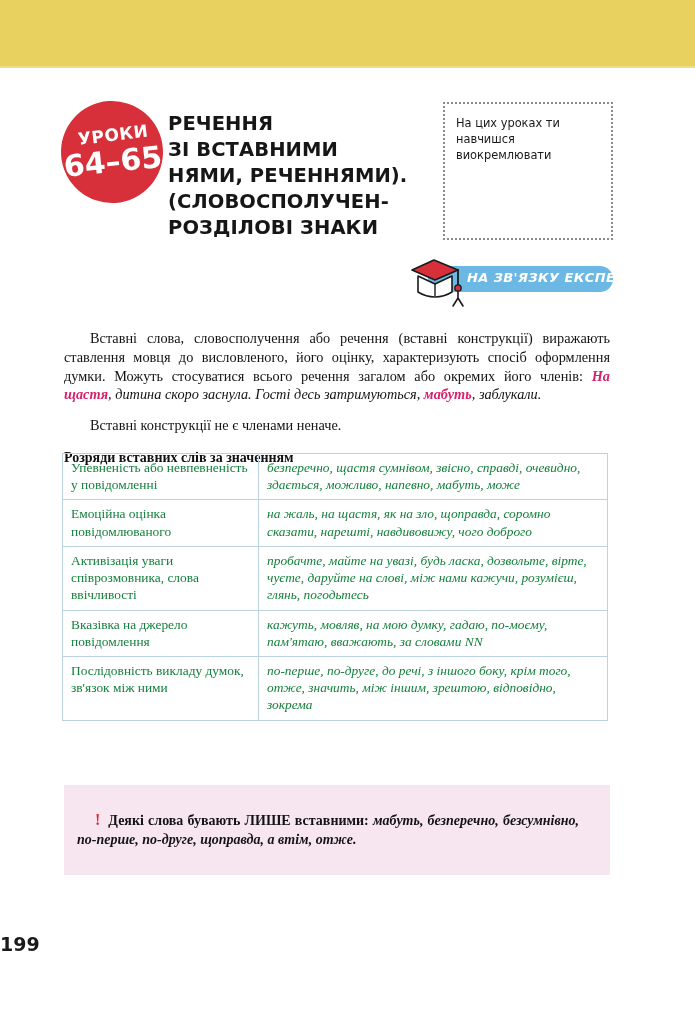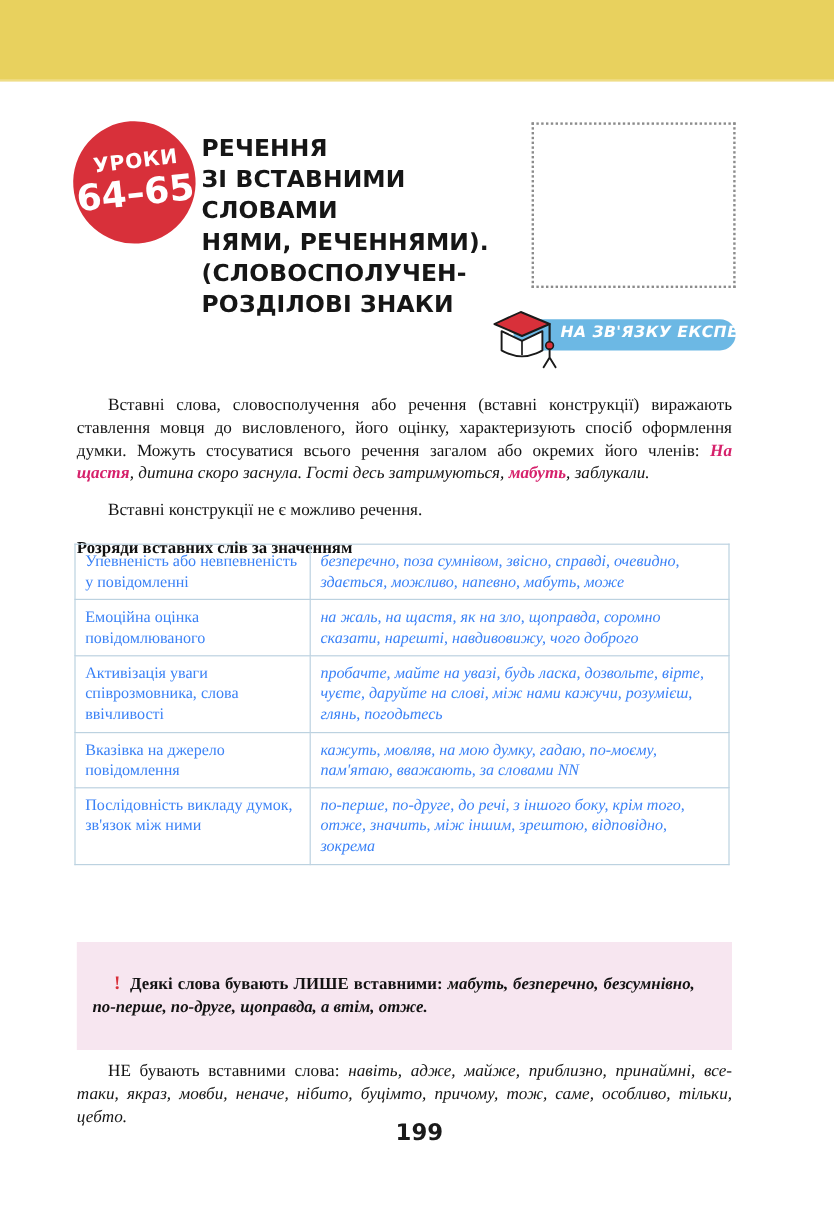--- a/index.html
+++ b/index.html
@@ -181,21 +181,21 @@
     width: 546px;
     border-collapse: collapse;
     table-layout: fixed;
   }
   table.cats td {
     border: 1px solid #bcd2e0;
     padding: 5px 7px 6px 8px;
     vertical-align: top;
     font-size: 13.4px;
     line-height: 1.285;
-    color: #3b82f6;
+    color: #15803d;
   }
   table.cats td.c1 { width: 180px; }
   table.cats td.c2 { font-style: italic; }
 
   
   .note-box {
     position: absolute;
     left: 64px; top: 717px;
     width: 546px;
     background: #f7e6f0;
@@ -227,78 +227,77 @@
     line-height: 1.315;
     text-align: justify;
     color: #131313;
   }
 
   
   .page-number {
     position: absolute;
     left: 0; top: 865px;
     width: 611px;
-    text-align: center;
+    text-align: left;
     font-family: "DejaVu Sans", sans-serif;
     font-size: 19px;
     font-weight: bold;
     color: #1a1a1a;
-    margin-left: 44px;
   }
 </style>
 </head>
 <body>
 
 <div class="top-band"></div>
 <div class="top-band-edge"></div>
 
 <div class="page">
 
   <div class="lesson-badge">
     <div class="bw">УРОКИ</div>
     <div class="bn">64–65</div>
   </div>
 
   <h1 class="lesson-title">
     <span>РЕЧЕННЯ</span>
     <span>ЗІ ВСТАВНИМИ</span>
-    <span>СЛОВАМИ</span>
     <span>НЯМИ, РЕЧЕННЯМИ).</span>
     <span>(СЛОВОСПОЛУЧЕН-</span>
     <span>РОЗДІЛОВІ ЗНАКИ</span>
   </h1>
 
   <div class="goals-box">
     <div class="goals-inner">
+      <p class="goals-intro">На цих уроках ти навчишся виокремлювати</p>
     </div>
   </div>
 
   <div class="expert-banner">
     <span class="expert-text">НА ЗВ'ЯЗКУ ЕКСПЕРТ</span>
   </div>
   <svg class="cap-icon" viewBox="0 0 58 54">
     <path d="M4 16 L26 6 L50 16 L27 26 Z" fill="#d8303a" stroke="#1a1a1a" stroke-width="1.6" stroke-linejoin="round"></path>
     <path d="M10 22 L10 38 C10 38 18 43 27 43 C36 43 44 38 44 38 L44 22 L27 30 Z" fill="#ffffff" stroke="#1a1a1a" stroke-width="1.6" stroke-linejoin="round"></path>
     <line x1="27" y1="30" x2="27" y2="42" stroke="#1a1a1a" stroke-width="1.4"></line>
     <path d="M50 16 L50 32" stroke="#1a1a1a" stroke-width="1.8" stroke-linecap="round"></path>
     <circle cx="50" cy="34" r="3.2" fill="#d8303a" stroke="#1a1a1a" stroke-width="1.3"></circle>
     <path d="M50 37 L50 44 M50 44 L45 52 M50 44 L55 52" stroke="#1a1a1a" stroke-width="1.6" fill="none" stroke-linecap="round"></path>
   </svg>
 
   <p class="body-para p1"><span class="ind"></span><span>Вставні слова, словосполучення або речення (вставні конструкції) виражають ставлення мовця до висловленого, його оцінку, характеризують спосіб оформлення думки. Можуть стосуватися всього речення загалом або окремих його членів: </span><em class="hl">На щастя</em><em class="it">, дитина скоро заснула. Гості десь затримуються, </em><em class="hl">мабуть</em><em class="it">, заблукали.</em></p>
 
-  <p class="body-para p2"><span class="ind"></span><span>Вставні конструкції не є можливо речення.</span></p>
+  <p class="body-para p2"><span class="ind"></span><span>Вставні конструкції не є членами неначе.</span></p>
 
   <div class="table-caption">Розряди вставних слів за значенням</div>
 
   <table class="cats">
     <tbody>
       <tr>
         <td class="c1">Упевненість або невпевненість у повідомленні</td>
-        <td class="c2">безперечно, поза сумнівом, звісно, справді, очевидно, здається, можливо, напевно, мабуть, може</td>
+        <td class="c2">безперечно, щастя сумнівом, звісно, справді, очевидно, здається, можливо, напевно, мабуть, може</td>
       </tr>
       <tr>
         <td class="c1">Емоційна оцінка повідомлюваного</td>
         <td class="c2">на жаль, на щастя, як на зло, щоправда, соромно сказати, нарешті, навдивовижу, чого доброго</td>
       </tr>
       <tr>
         <td class="c1">Активізація уваги співрозмовника, слова ввічливості</td>
         <td class="c2">пробачте, майте на увазі, будь ласка, дозвольте, вірте, чуєте, даруйте на слові, між нами кажучи, розумієш, глянь, погодьтесь</td>
       </tr>
       <tr>
@@ -309,17 +308,16 @@
         <td class="c1">Послідовність викладу думок, зв'язок між ними</td>
         <td class="c2">по-перше, по-друге, до речі, з іншого боку, крім того, отже, значить, між іншим, зрештою, відповідно, зокрема</td>
       </tr>
     </tbody>
   </table>
 
   <div class="note-box">
     <p class="note-text"><span class="bang">!</span><b>Деякі слова бувають ЛИШЕ вставними:</b><i> мабуть, безперечно, безсумнівно, по-перше, по-друге, щоправда, а втім, отже.</i></p>
   </div>
 
-  <p class="p3"><span class="ind" style="display:inline-block;width:26px"></span><span>НЕ бувають вставними слова: </span><em class="it">навіть, адже, майже, приблизно, принаймні, все-таки, якраз, мовби, неначе, нібито, буцімто, причому, тож, саме, особливо, тільки, цебто.</em></p>
 
   <div class="page-number">199</div>
 
 </div>
 
 </body></html>

